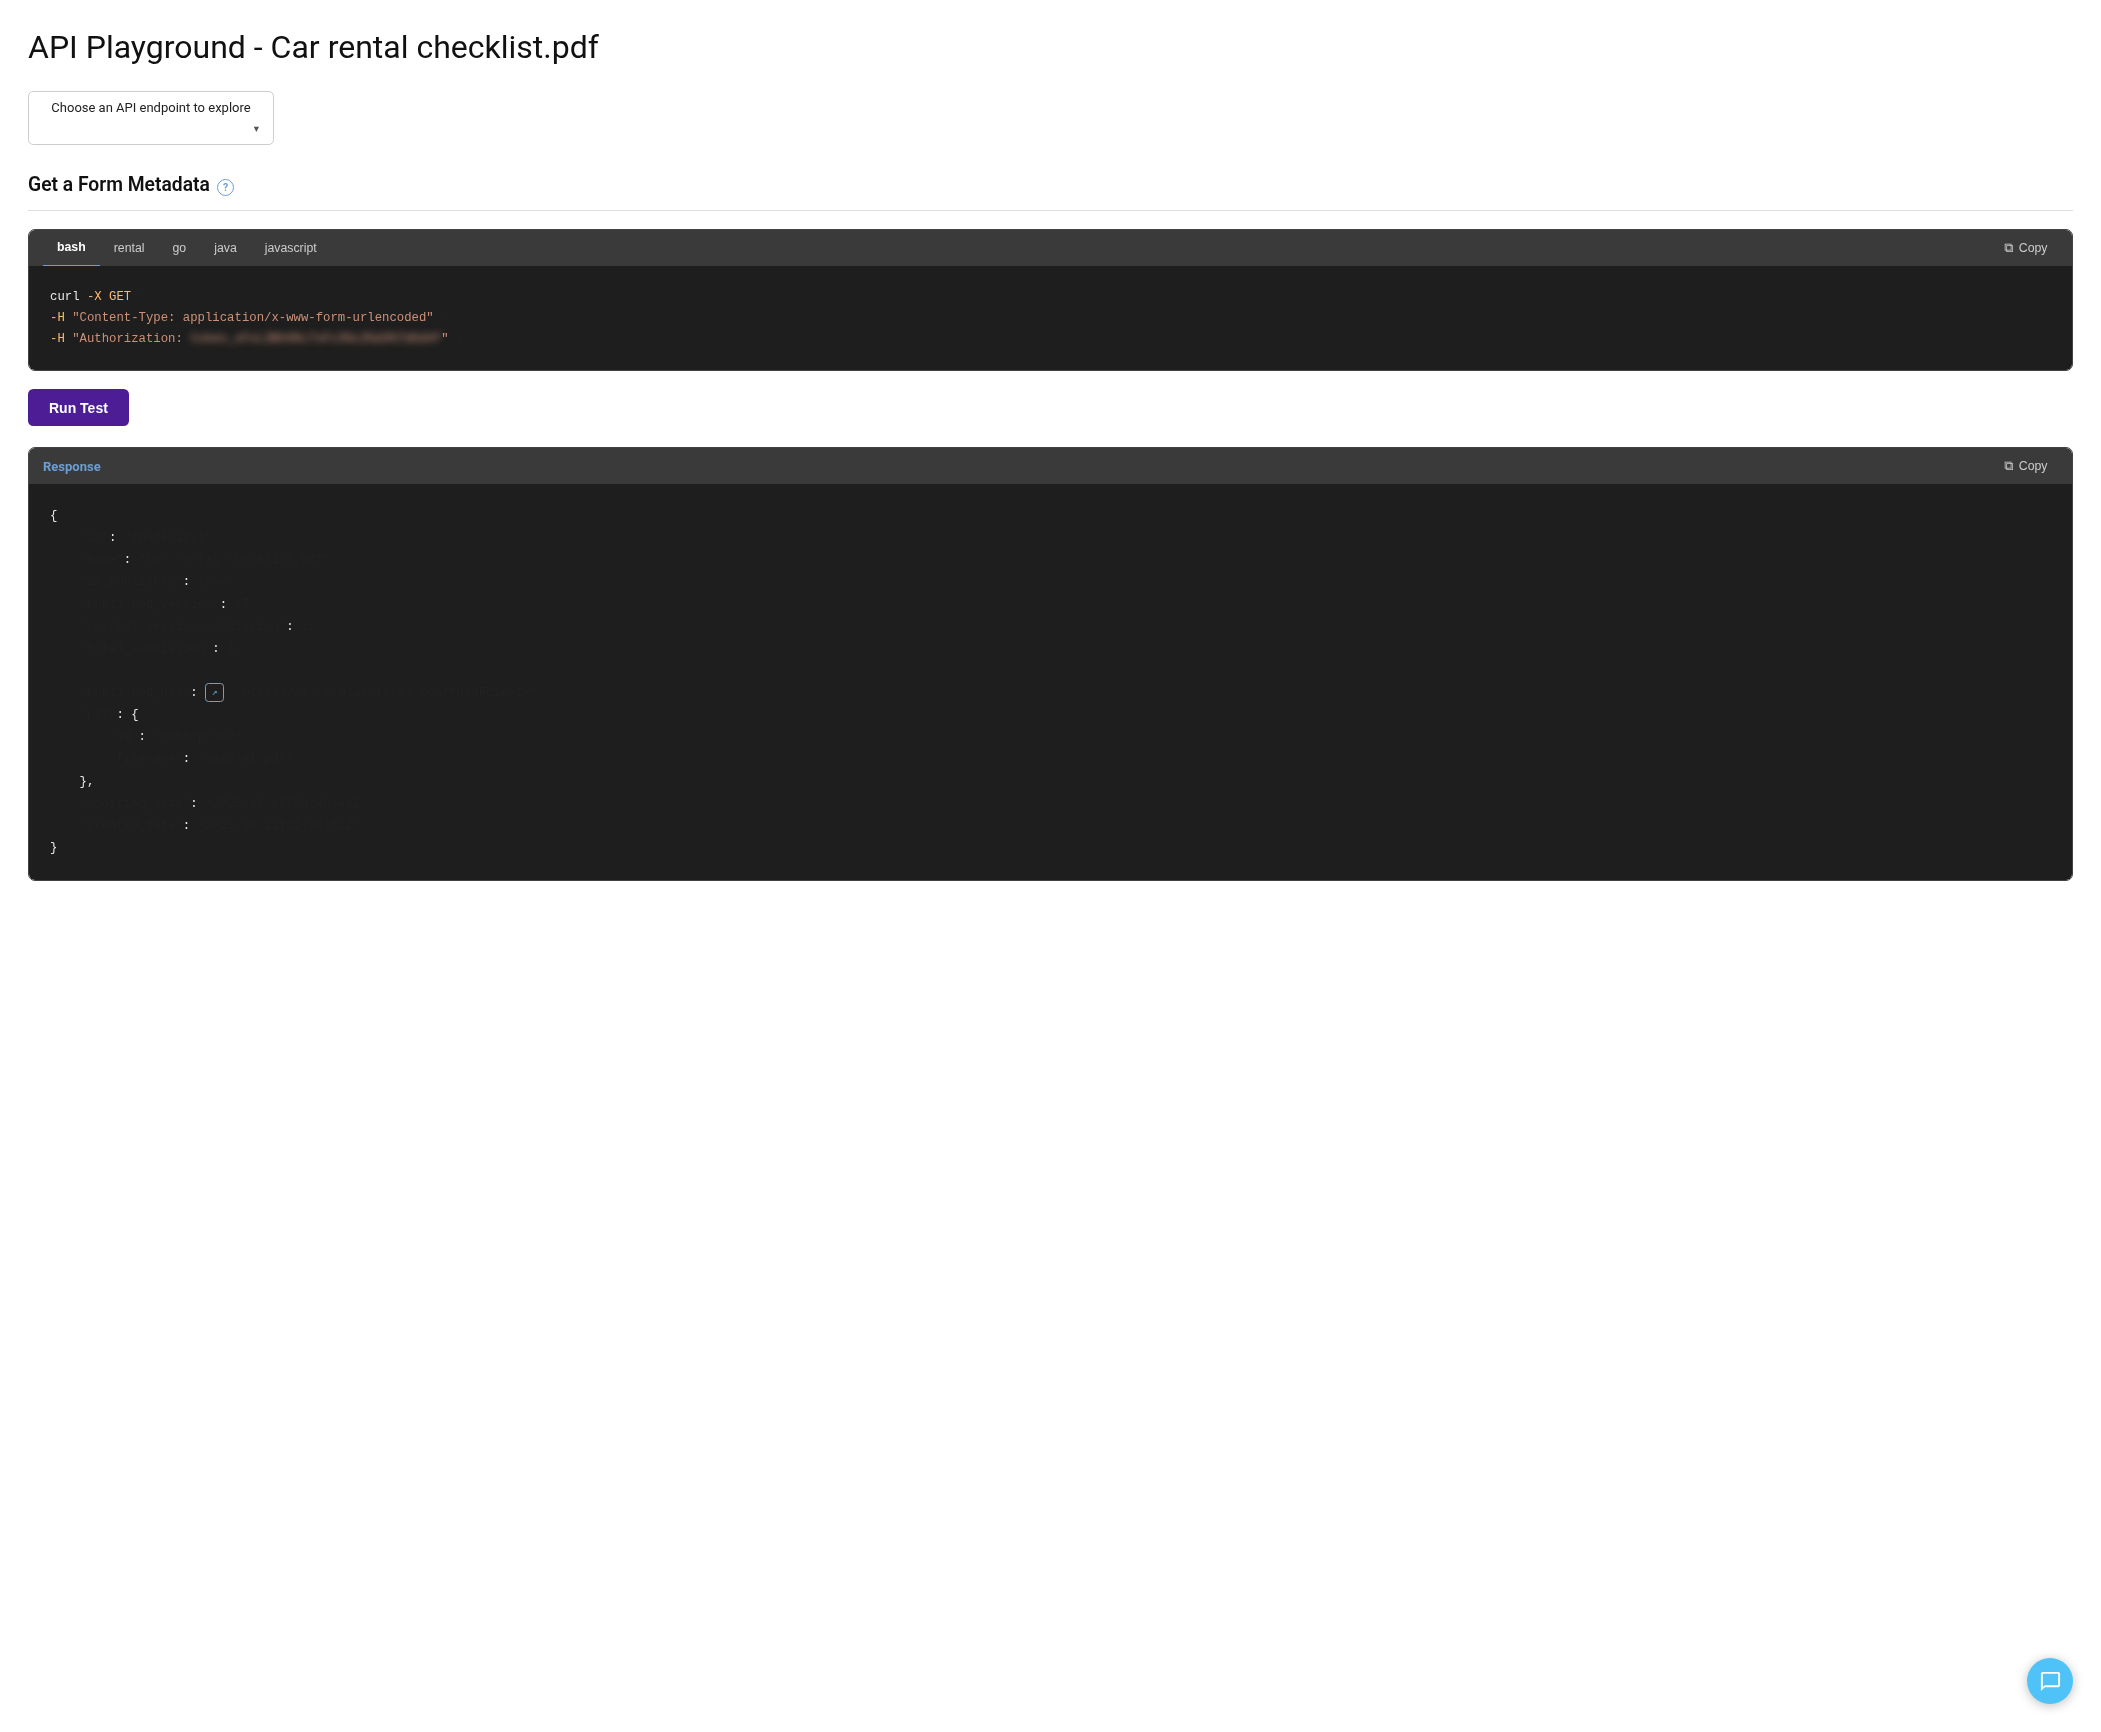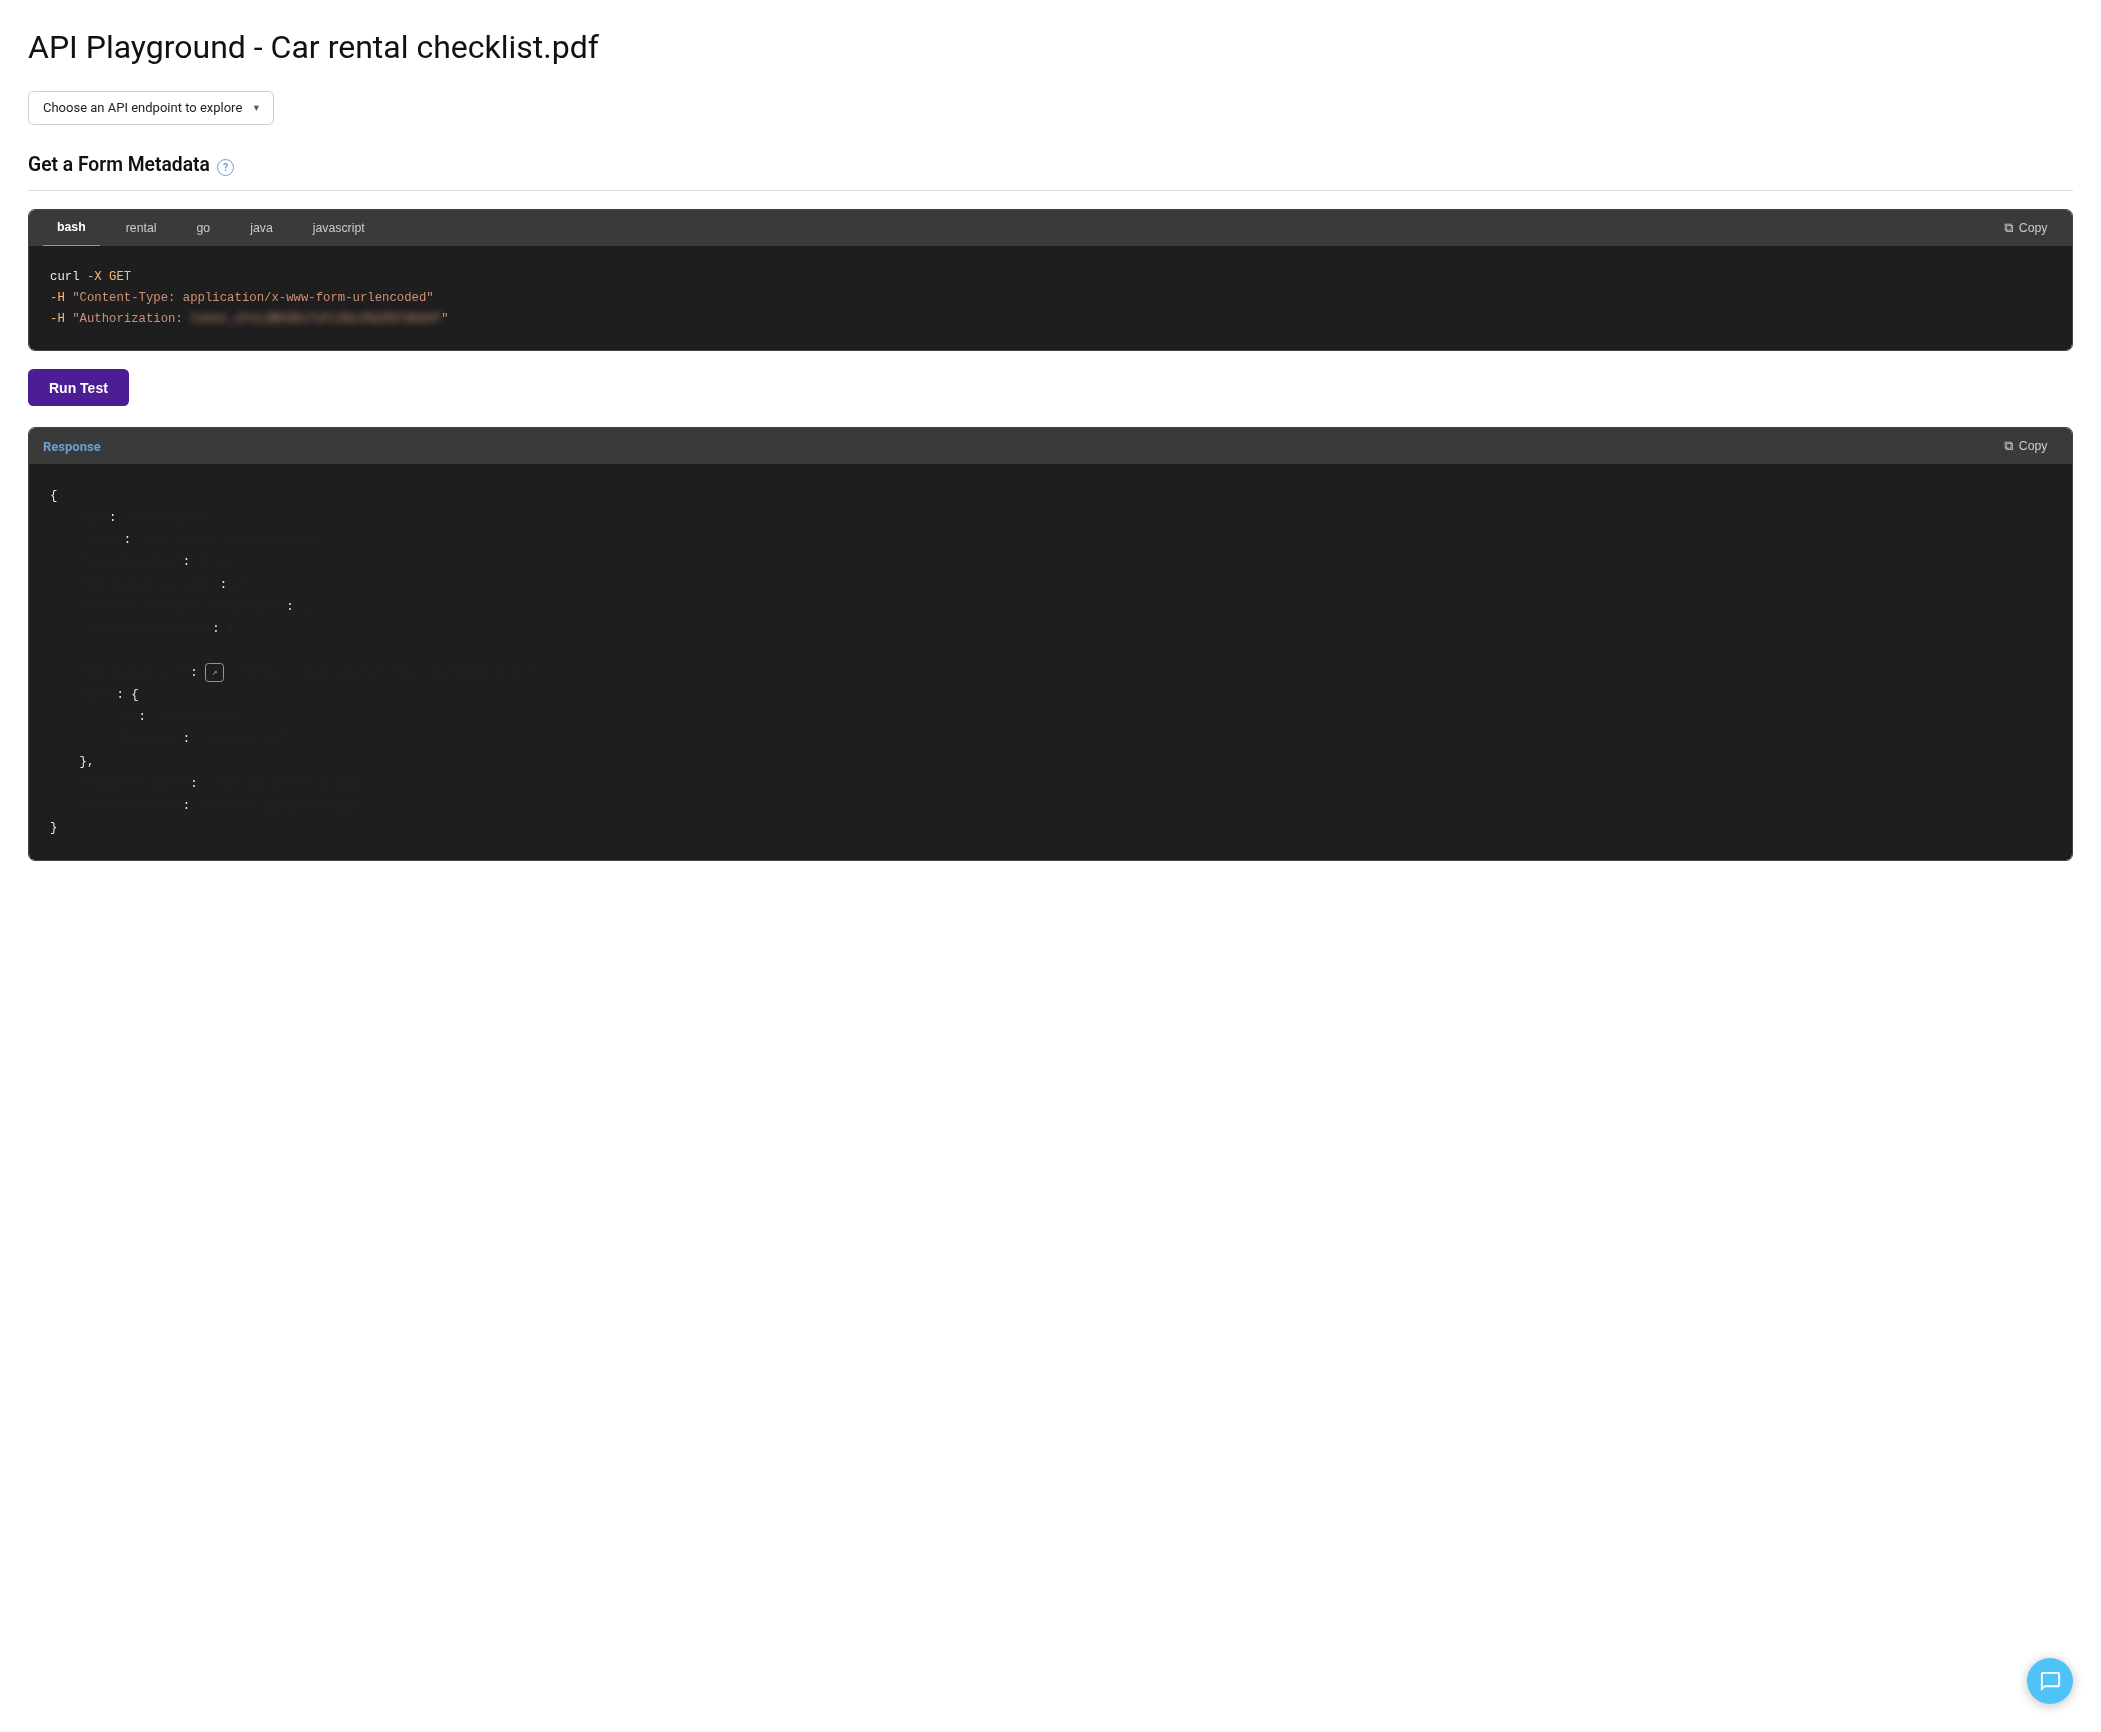--- a/index.html
+++ b/index.html
@@ -23,20 +23,21 @@
       border-radius: 5.3px;
       padding: 8.8px 14px;
       font-size: 13px;
       color: #222;
       cursor: pointer;
       background: #fff;
       width: fit-content;
       min-width: 246px;
       margin-bottom: 28px;
       gap: 7px;
+      flex-direction: column;
     }
     .endpoint-select-arrow {
       margin-left: auto;
       font-size: 10.5px;
       color: #555;
     }
     .section-title {
       font-size: 19.3px;
       font-weight: 600;
       color: #111;
@@ -68,21 +69,21 @@
       border-radius: 7px;
       overflow: hidden;
       margin-bottom: 17.6px;
       border: 0.9px solid #444;
     }
     .code-tabs {
       background: #3a3a3a;
       display: flex;
       align-items: center;
       padding: 0 14px;
-      gap: 12px;
+      gap: 0;
     }
     .code-tab {
       padding: 10.5px 14px;
       font-size: 12.3px;
       color: #ccc;
       cursor: pointer;
       background: transparent;
       border: none;
     }
     .code-tab.active {

